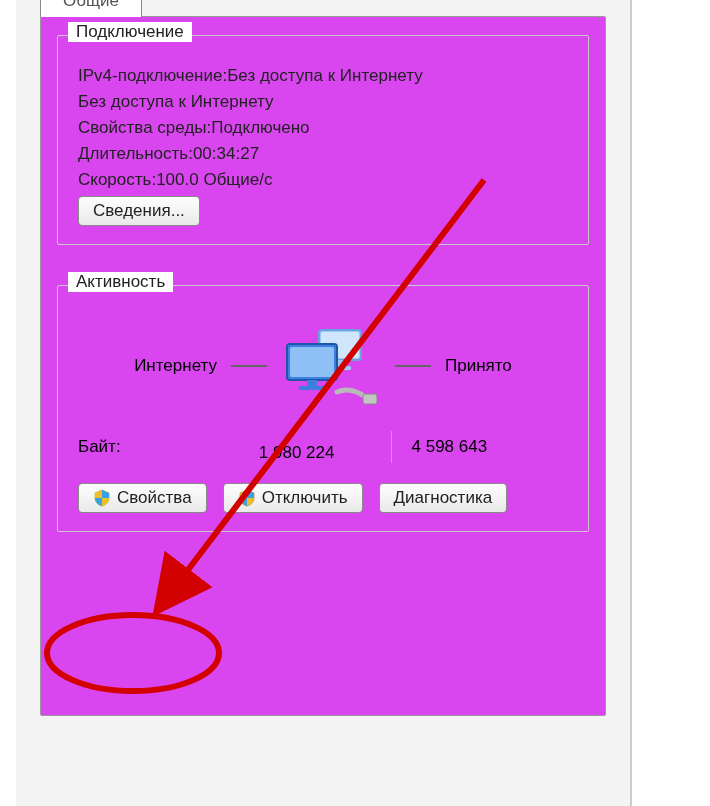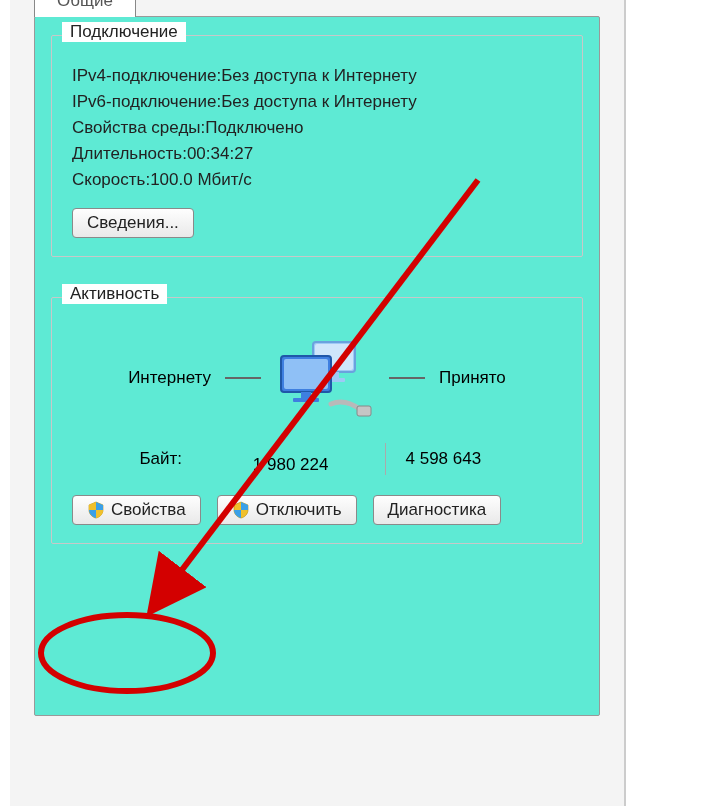--- a/index.html
+++ b/index.html
@@ -8,21 +8,21 @@
     font-family: "Segoe UI", Tahoma, sans-serif;
     font-size: 17px;
     background: #fff;
     width: 710px;
     height: 806px;
     position: relative;
     overflow: hidden;
   }
   .dialog {
     position: absolute;
-    top: 0; left: 10px;
+    top: 0; left: 16px;
     width: 616px;
     height: 806px;
     background: #f4f4f4;
     border-right: 2px solid #ccc;
   }
   .tab-area {
     position: relative;
     height: 20px;
   }
   .tab {
@@ -36,21 +36,21 @@
     padding: 4px 22px 6px 22px;
     color: #555;
     z-index: 2;
   }
   .panel {
     position: absolute;
     top: 16px;
     left: 24px;
     right: 24px;
     bottom: 90px;
-    background: #5eead4;
+    background: #d946ef;
     border: 1px solid #999;
     border-radius: 2px;
   }
   .close-row {
     position: absolute;
     bottom: 22px;
     right: 28px;
   }
   .group {
     position: relative;
@@ -65,21 +65,21 @@
     left: 10px;
     background: #fff;
     padding: 0 8px;
     color: #222;
   }
   .row {
     display: flex;
     margin: 6px 0;
     color: #222;
   }
-  .details-row { margin-top: 18px; }
+  .details-row { margin-top: 6px; }
   .btn {
     display: inline-flex;
     align-items: center;
     gap: 6px;
     background: linear-gradient(#fefefe, #e9e9e9);
     border: 1px solid #8a8a8a;
     border-radius: 4px;
     padding: 4px 14px;
     font-family: inherit;
     font-size: 17px;
@@ -101,21 +101,21 @@
   .pc-icon { width: 100px; height: 80px; }
   .bytes-row {
     display: flex;
     align-items: center;
     justify-content: space-between;
     margin: 6px 0 20px 0;
   }
   .bytes-row .divider {
     width: 1px; height: 32px; background: #aaa; margin: 0 20px;
   }
-  .bytes-label { width: 110px; text-align: right; }
+  .bytes-label { width: 110px; text-align: left; }
   .bytes-sent { flex: 1; text-align: right; padding-right: 36px; margin-top: 13px; }
   .bytes-recv { flex: 1; text-align: left; padding-right: 10px; }
   .btn-row {
     display: flex;
     gap: 16px;
   }
   .shield-icon { width: 18px; height: 18px; }
   .annot { position: absolute; pointer-events: none; z-index: 10; }
 </style>
 </head>
@@ -132,34 +132,33 @@
   <div class="panel">
 
     <div class="group">
       <span class="group-title">Подключение</span>
 
       <div class="row">
         <span>IPv4-подключение:</span>
         <span>Без доступа к Интернету</span>
       </div>
       <div class="row">
-        <span>IPv6-подключение:</span>
         <span>Без доступа к Интернету</span>
       </div>
       <div class="row">
         <span>Свойства среды:</span>
         <span>Подключено</span>
       </div>
       <div class="row">
         <span>Длительность:</span>
         <span>00:34:27</span>
       </div>
       <div class="row">
         <span>Скорость:</span>
-        <span>100.0 Мбит/с</span>
+        <span>100.0 Общие/с</span>
       </div>
 
       <div class="details-row">
         <button class="btn">
           <span>Сведения...</span>
         </button>
       </div>
     </div>
 
     <div class="group" style="margin-top:40px;">

